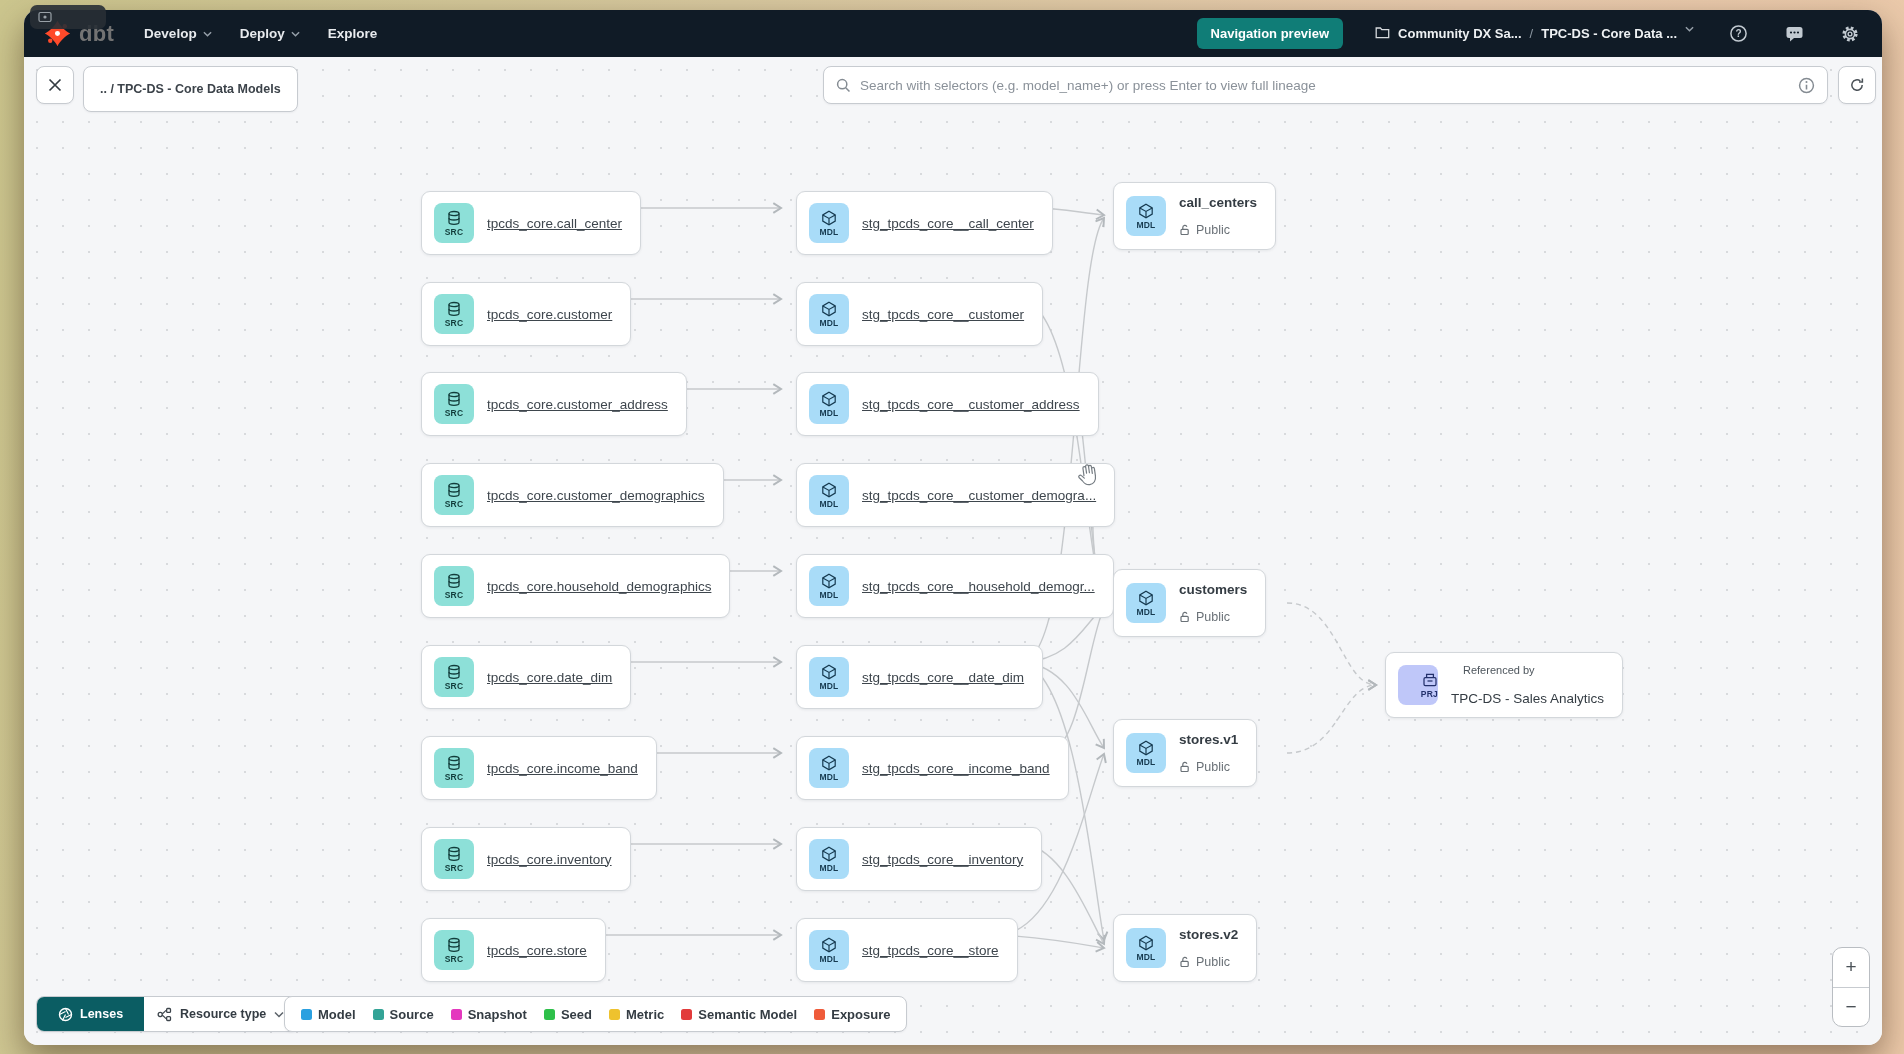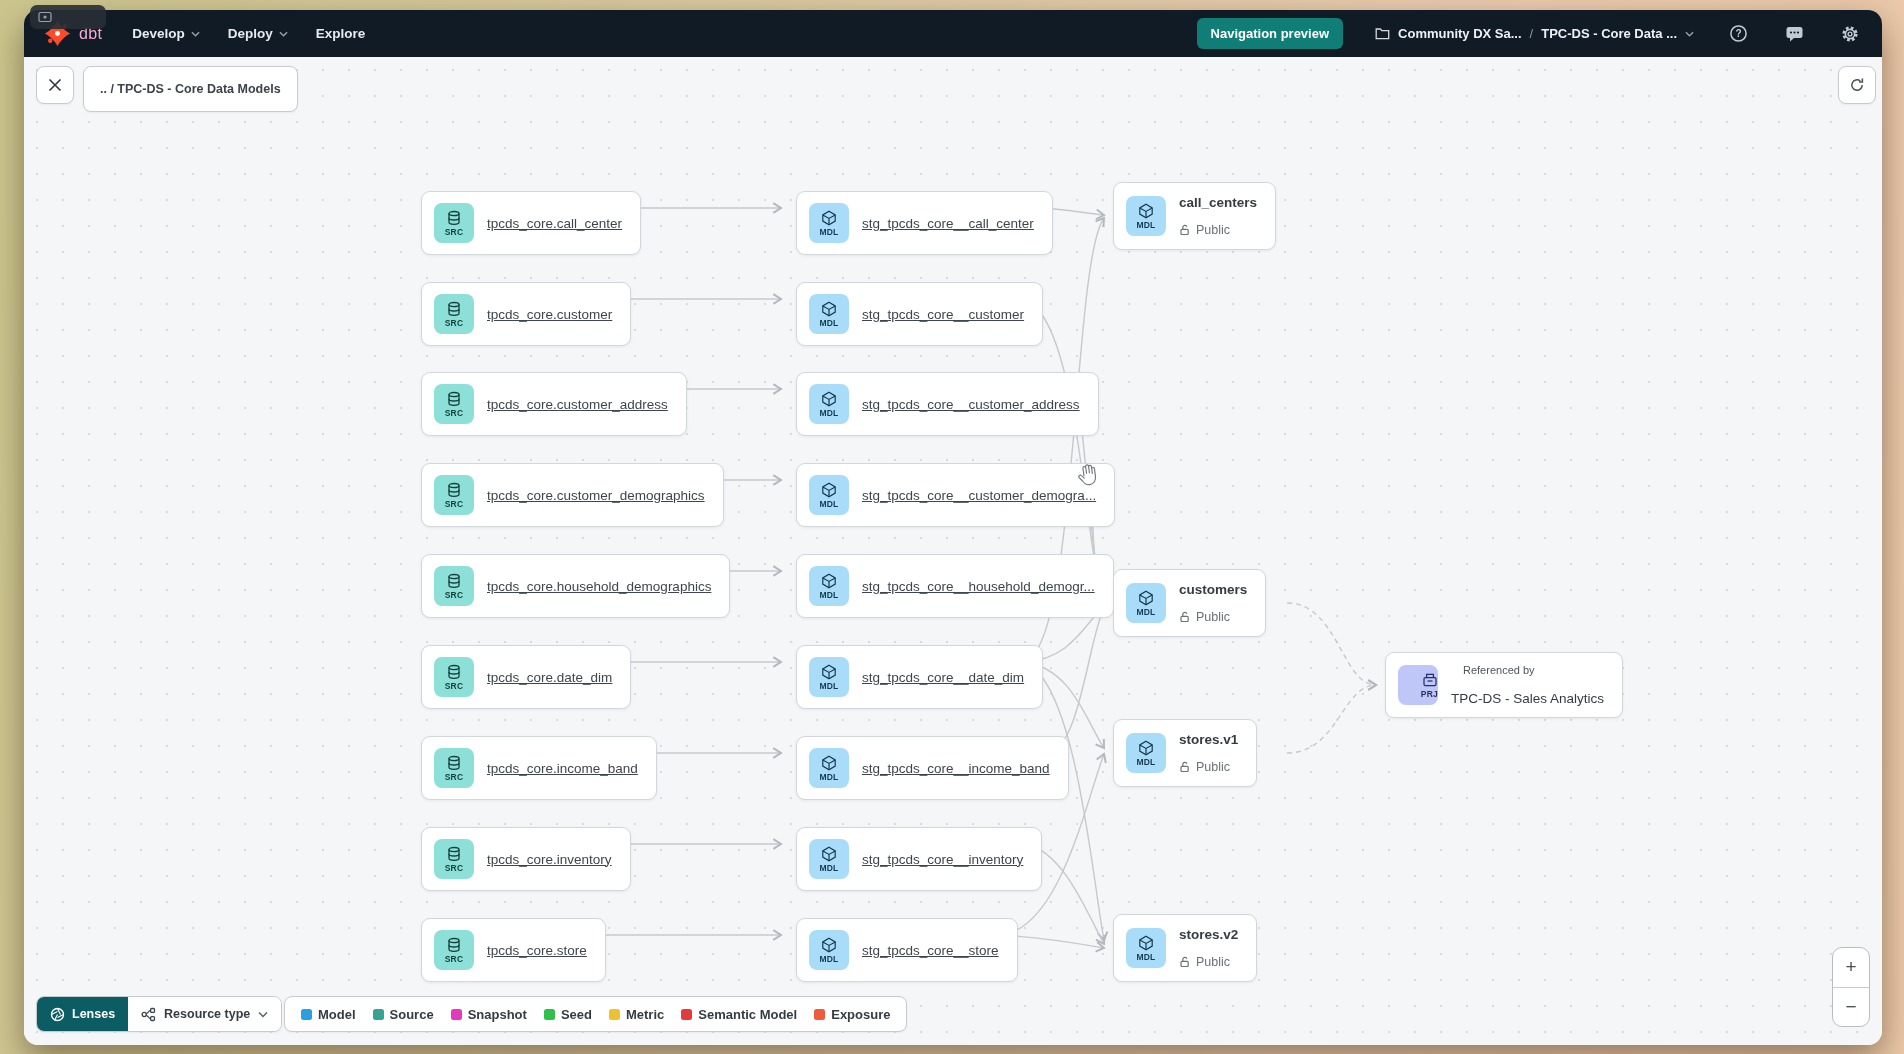--- a/index.html
+++ b/index.html
@@ -12,28 +12,28 @@
     box-shadow:0 14px 34px rgba(60,40,20,.5); }
 
   .top-tab { position:absolute; left:30px; top:5px; width:76px; height:24px;
     background:rgba(40,47,53,.9); border-radius:7px; z-index:50; display:flex; align-items:center; padding-left:8px; }
   .top-tab svg { opacity:.85; }
 
   
   .navbar { position:absolute; left:0; top:0; right:0; height:47px; background:#101b26;
     display:flex; align-items:center; padding:0 20px; z-index:10; }
   .logo-wrap { display:flex; align-items:center; gap:8px; margin-right:30px; }
-  .logo-text { color:#f9a8d4; font-size:16px; font-weight:normal; letter-spacing:.3px; }
+  .logo-text { color:#737373; font-size:22px; font-weight:bold; letter-spacing:.3px; }
   .nav-item { display:flex; align-items:center; gap:6px; color:#e8ebee; font-size:13.5px;
     font-weight:bold; margin-right:28px; cursor:pointer; }
   .nav-item svg { margin-top:1px; }
   .nav-right { margin-left:auto; display:flex; align-items:center; gap:32px; }
   .preview-btn { background:#107d77; color:#fff; font-size:13px; font-weight:bold;
     padding:8px 14px; border-radius:6px; border:none; cursor:pointer; }
-  .proj-crumb { display:flex; align-items:center; gap:8px; color:#eef1f3; font-size:13px; font-weight:bold; }
+  .proj-crumb { display:flex; gap:8px; color:#eef1f3; font-size:13px; font-weight:bold; }
   .proj-crumb .sep { color:#8d99a3; font-weight:normal; }
   .nav-icon { display:flex; align-items:center; justify-content:center; width:24px; height:24px; cursor:pointer; }
 
   
   .canvas { position:absolute; left:0; top:47px; right:0; bottom:0; background:#f5f6f8;
     background-image:radial-gradient(#d8dadd 1.1px, transparent 1.3px); background-size:26px 26px; }
 
   .sq-btn { position:absolute; width:38px; height:38px; background:#fff; border:1px solid #c7cbd0;
     border-radius:8px; display:flex; align-items:center; justify-content:center; cursor:pointer;
     box-shadow:0 1px 2px rgba(16,24,40,.05); }
@@ -63,21 +63,21 @@
   .access-row { display:flex; align-items:center; gap:5px; font-size:12.5px; color:#6a7177; }
   .prj-ref { font-size:11px; color:#4d555c;padding-left:12px; }
   .prj-name { font-size:13.5px; color:#343c43; font-weight:500; margin-top:2px; }
 
   #edges { position:absolute; left:0; top:0; z-index:1; }
 
   
   .lens-group { position:absolute; left:12px; bottom:13px; display:flex; border:1px solid #c7cbd0;
     border-radius:8px; overflow:hidden; background:#fff; box-shadow:0 1px 2px rgba(16,24,40,.05); }
   .lens-btn { display:flex; align-items:center; gap:7px; background:#0b5d63; color:#fff;
-    font-size:12.5px; font-weight:bold; padding:0 13px; height:34px; cursor:pointer; }
+    font-size:12.5px; font-weight:bold; padding:0 21px; height:34px; cursor:pointer; }
   .rtype-btn { display:flex; align-items:center; gap:8px; background:#fff; color:#343c43;
     font-size:12.5px; font-weight:bold; padding:0 13px; height:34px; cursor:pointer; }
   .legend-box { position:absolute; left:260px; bottom:13px; height:36px; background:#fff;
     border:1px solid #c7cbd0; border-radius:8px; display:flex; align-items:center; gap:17px;
     padding:0 16px; box-shadow:0 1px 2px rgba(16,24,40,.05); }
   .leg-item { display:flex; align-items:center; gap:6px; font-size:13px; font-weight:bold; color:#343c43; }
   .leg-sw { width:11px; height:11px; border-radius:2.5px; }
 
   .zoom-ctrl { position:absolute; right:12px; bottom:18px; width:38px; height:80px; background:#fff;
     border:1px solid #b9bdc2; border-radius:10px; display:flex; flex-direction:column; overflow:hidden; }
@@ -488,20 +488,32 @@
 
     <div class="sq-btn" style="left:12px; top:9px;">
       <svg width="14" height="14" viewBox="0 0 14 14">
         <path d="M1.5 1.5 L12.5 12.5 M12.5 1.5 L1.5 12.5" stroke="#343c43" stroke-width="1.7" fill="none"></path>
       </svg>
     </div>
     <div class="crumb-chip" style="left:59px; top:9px;">
       <span>.. / TPC-DS - Core Data Models</span>
     </div>
 
+    <div class="search-wrap">
+      <svg width="15" height="15" viewBox="0 0 14 14">
+        <circle cx="5.8" cy="5.8" r="4.3" fill="none" stroke="#848b92" stroke-width="1.4"></circle>
+        <path d="M9.1 9.1 L12.6 12.6" stroke="#848b92" stroke-width="1.4"></path>
+      </svg>
+      <input type="text" placeholder="Search with selectors (e.g. model_name+) or press Enter to view full lineage" style="">
+      <svg width="17" height="17" viewBox="0 0 14 14">
+        <circle cx="7" cy="7" r="5.7" fill="none" stroke="#848b92" stroke-width="1.2"></circle>
+        <path d="M7 6.3 V10.2" stroke="#848b92" stroke-width="1.3"></path>
+        <circle cx="7" cy="4.1" r=".85" fill="#848b92"></circle>
+      </svg>
+    </div>
     <div class="sq-btn" style="left:1814px; top:9px;">
       <svg width="16" height="16" viewBox="0 0 16 16">
         <path d="M13.2 8 a5.2 5.2 0 1 1 -1.9 -4" fill="none" stroke="#4a5157" stroke-width="1.5"></path>
         <path d="M13.4 1.6 V5 H10" fill="none" stroke="#4a5157" stroke-width="1.5"></path>
       </svg>
     </div>
 
     <div class="hand-cursor" style="left:1052px; top:405px;">
       <svg width="24" height="26" viewBox="0 0 24 26" fill="#ffffff" stroke="#767d83" stroke-width="1.2" stroke-linejoin="round" stroke-linecap="round">
         <path d="M8.2 13 V5.6 a1.45 1.45 0 0 1 2.9 0 V11 M11.1 11 V4.3 a1.45 1.45 0 0 1 2.9 0 V11 M14 11 V5.2 a1.4 1.4 0 0 1 2.8 0 V12 M16.8 12 V7.6 a1.35 1.35 0 0 1 2.7 0 V15 c0 4.6-2.6 7.8-6.8 7.8 c-3.6 0-5.2-1.7-6.8-4.9 L3 14.2 a1.55 1.55 0 0 1 2.7-1.5 L8.2 15.6"></path>

